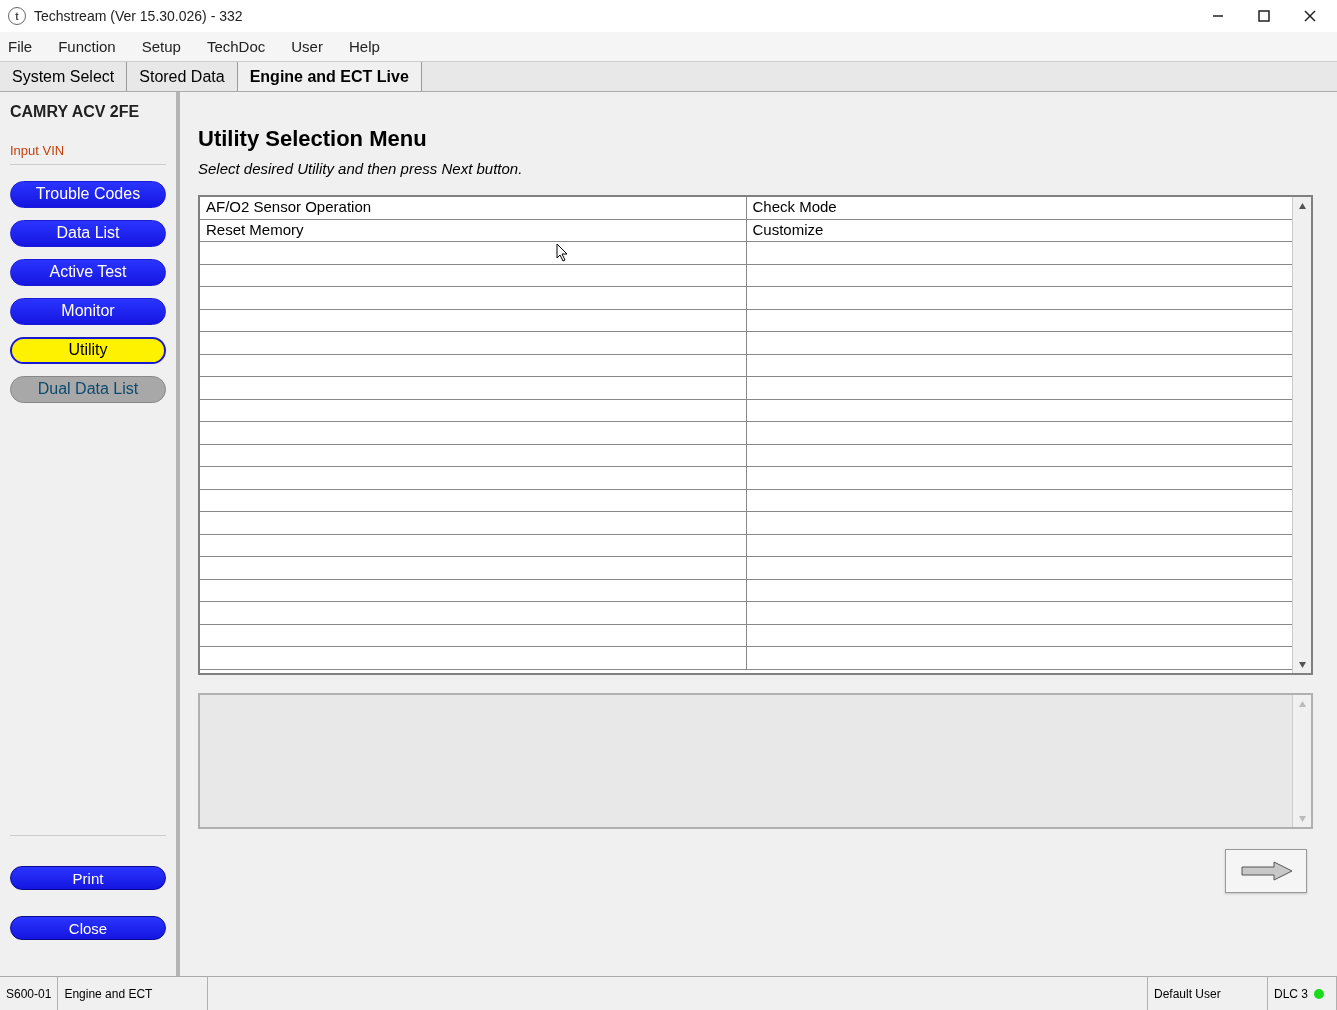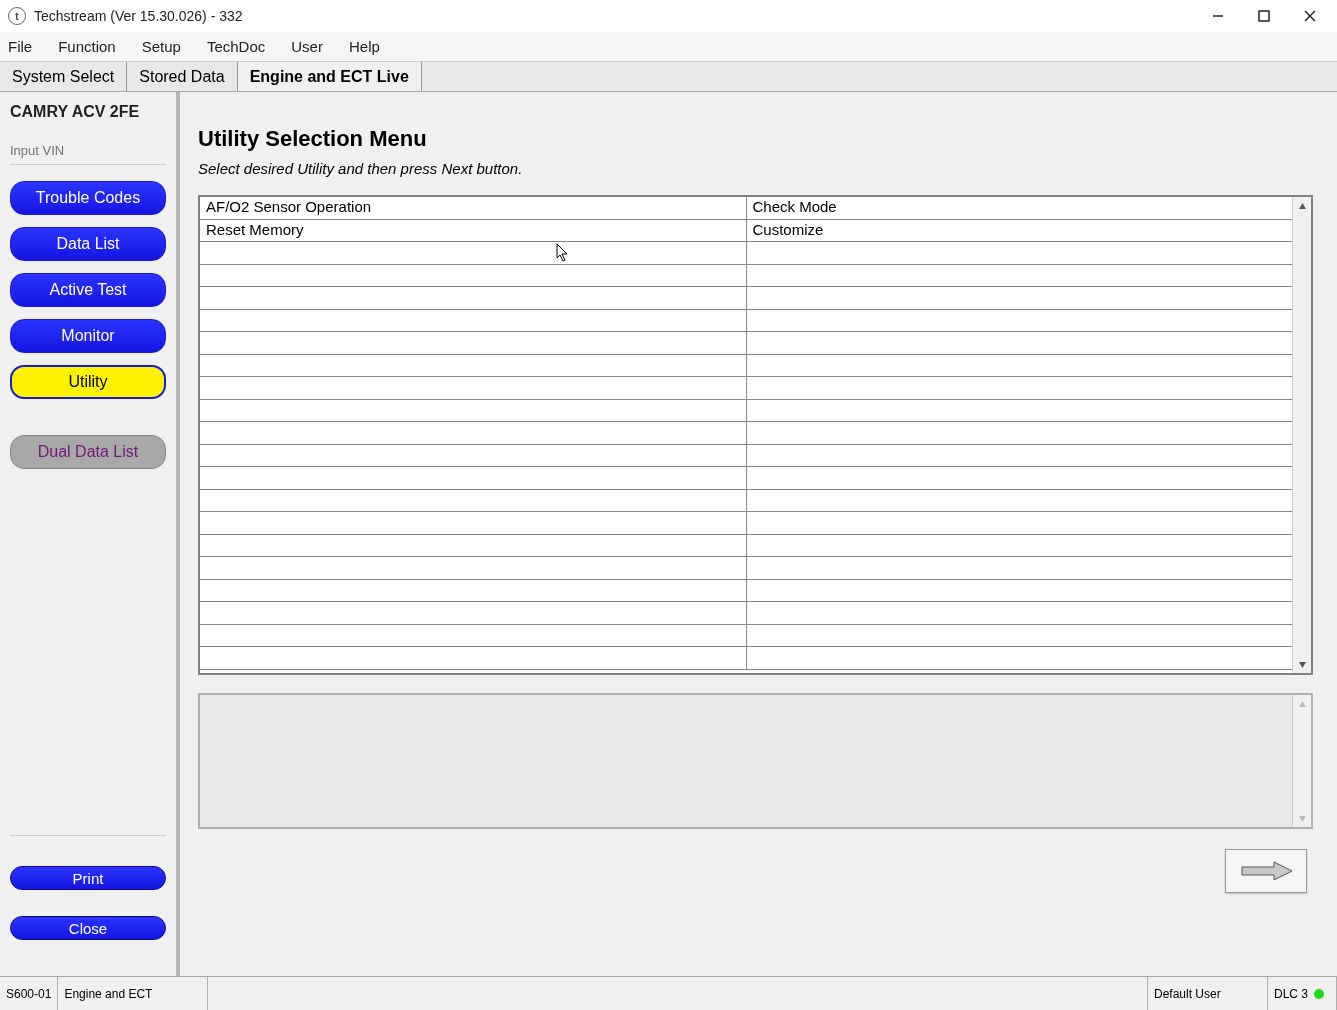--- a/index.html
+++ b/index.html
@@ -75,40 +75,40 @@
   flex-direction: column;
 }
 .vehicle-label {
   font-size: 16px;
   font-weight: bold;
   color: #222;
   line-height: 1.3;
   margin-bottom: 20px;
 }
 .vin-label {
-  color: #737373;
+  color: #c2410c;
   font-size: 13px;
   border-bottom: 1px solid #ccc;
   padding-bottom: 6px;
   margin-bottom: 16px;
 }
 .nav-btn {
   display: flex;
   align-items: center;
   justify-content: center;
-  height: 34px;
+  height: 27px;
   border-radius: 14px;
   margin-bottom: 12px;
   font-size: 16px;
   border: 1.5px solid #1a1ad6;
   background: linear-gradient(#2a35ff,#1515e0);
   color: #fff;
 }
 .nav-btn.yellow { background: #fff200; color: #000; border: 2px solid #1a1ad6; }
-.nav-btn.disabled { background: #a8a8a8; color: #701a75; border: 1.5px solid #888; margin-top: 24px; }
+.nav-btn.disabled { background: #a8a8a8; color: #0c4a6e; border: 1.5px solid #888; }
 .sidebar-spacer { flex: 1; }
 .sidebar-sep { border-top: 1px solid #ccc; margin: 10px 0 30px; }
 .action-btn {
   height: 24px;
   border-radius: 14px;
   background: linear-gradient(#2a35ff,#1515e0);
   color: #fff;
   display: flex; align-items: center; justify-content: center;
   font-size: 15px;
   margin-bottom: 26px;

